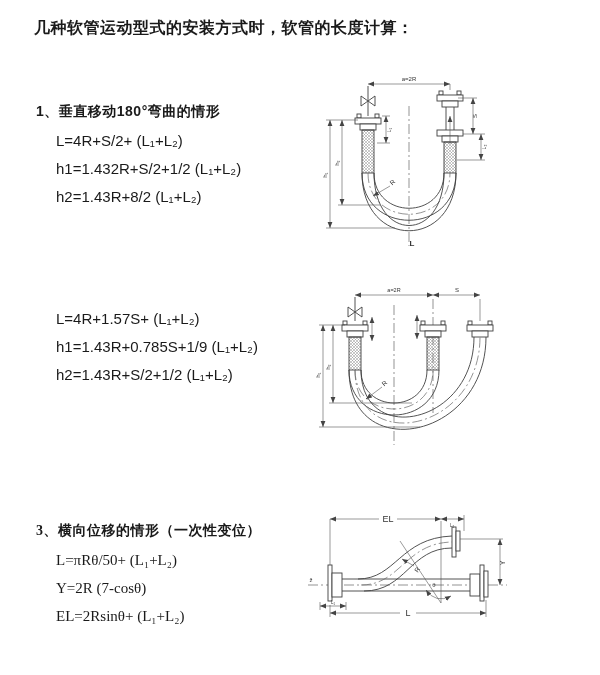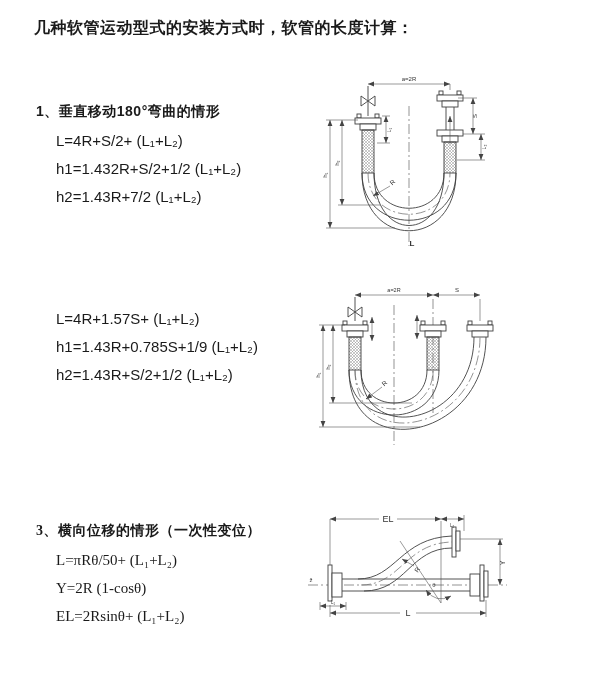--- a/index.html
+++ b/index.html
@@ -18,21 +18,21 @@
 </style>
 </head>
 <body>
 
 <div class="doc-title">几种软管运动型式的安装方式时，软管的长度计算：</div>
 
 <div class="sec-text" style="top:103px;">
   <div class="sec-heading">1、垂直移动180°弯曲的情形</div>
   <div class="formula">L=4R+S/2+ (L₁+L₂)</div>
   <div class="formula">h1=1.432R+S/2+1/2 (L₁+L₂)</div>
-  <div class="formula">h2=1.43R+7/2 (L₁+L₂)</div>
+  <div class="formula">h2=1.43R+8/2 (L₁+L₂)</div>
 </div>
 
 <svg class="diag" style="left:300px; top:70px;" width="290" height="190" viewBox="0 0 290 190">
   <defs>
     <pattern id="braid1" width="3" height="3" patternUnits="userSpaceOnUse">
       <path d="M0,3 L3,0 M0,0 L3,3" stroke="#777" stroke-width="0.4"></path>
     </pattern>
     <marker id="a1" viewBox="0 0 6 6" refX="6" refY="3" markerWidth="6" markerHeight="6" markerUnits="userSpaceOnUse" orient="auto-start-reverse">
       <path d="M0,0.6 L6,3 L0,5.4 z" fill="#444"></path>
     </marker>
@@ -222,21 +222,21 @@
 
   <g>
     <line class="dim" x1="82" y1="112" x2="66" y2="124" marker-end="url(#a2)"></line>
     <text x="86" y="110" font-size="6.5" text-anchor="middle" transform="rotate(-42 86 110)">R</text>
   </g>
 </svg>
 
 <div class="sec-text" style="top:522px;font-family:Liberation Serif, serif;">
   <div class="sec-heading">3、横向位移的情形（一次性变位）</div>
   <div class="formula">L=πRθ/50+ (L₁+L₂)</div>
-  <div class="formula">Y=2R (1-cosθ)</div>
+  <div class="formula">Y=2R (7-cosθ)</div>
   <div class="formula">EL=2Rsinθ+ (L₁+L₂)</div>
 </div>
 
 <svg class="diag" style="left:300px; top:505px;" width="290" height="140" viewBox="0 0 290 140">
   <defs>
     <marker id="a3" viewBox="0 0 6 6" refX="6" refY="3" markerWidth="6" markerHeight="6" markerUnits="userSpaceOnUse" orient="auto-start-reverse">
       <path d="M0,0.6 L6,3 L0,5.4 z" fill="#444"></path>
     </marker>
   </defs>
 

